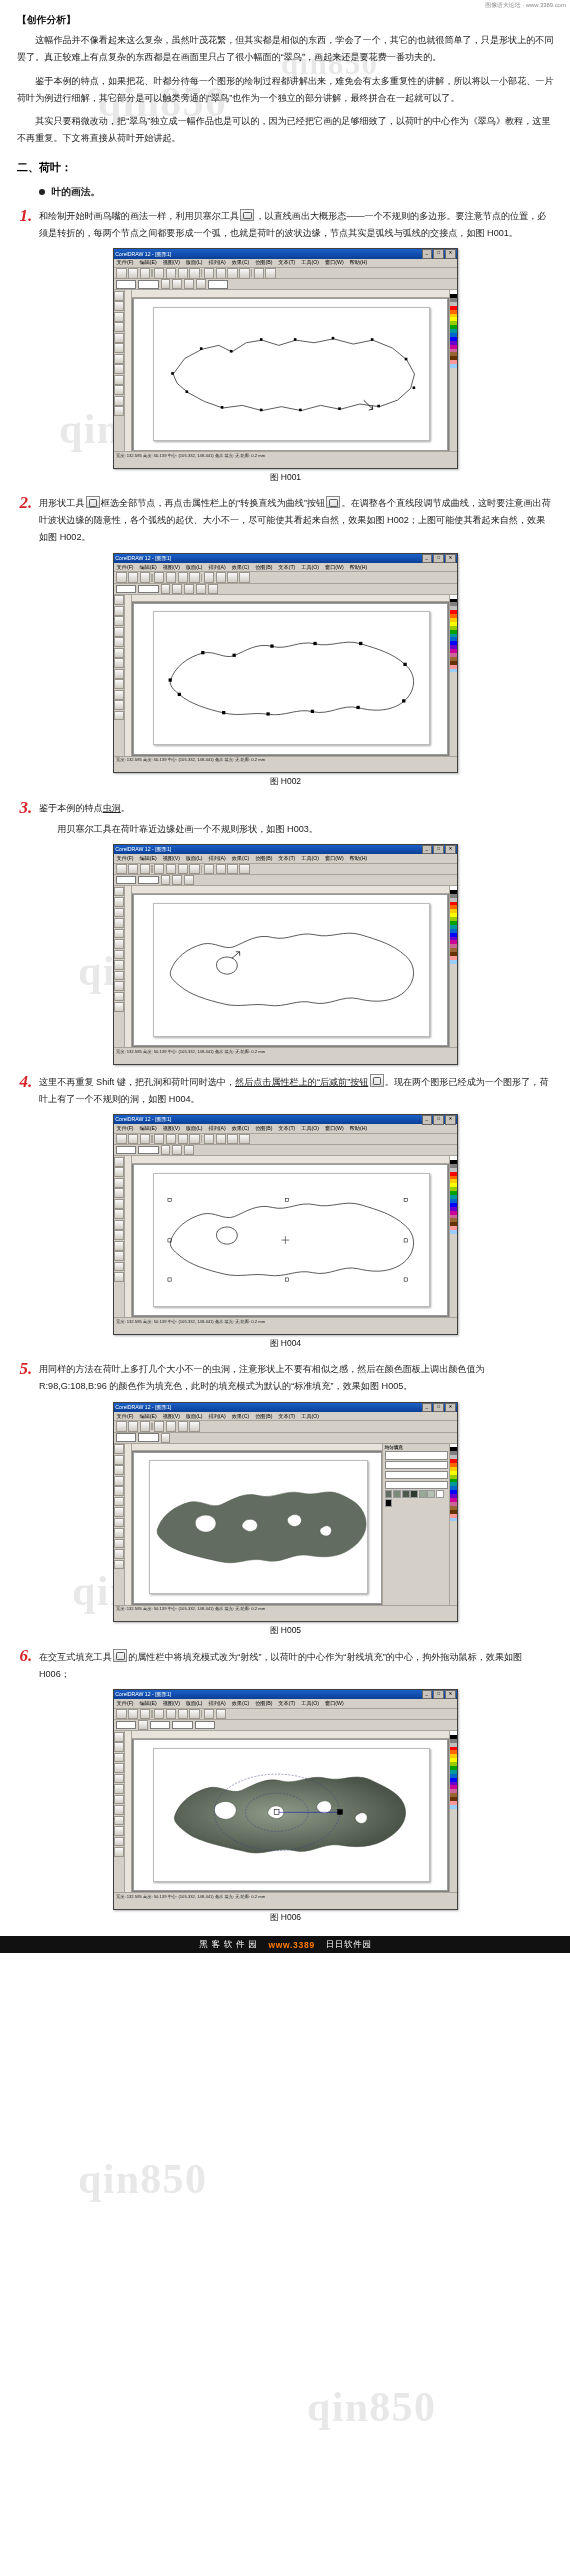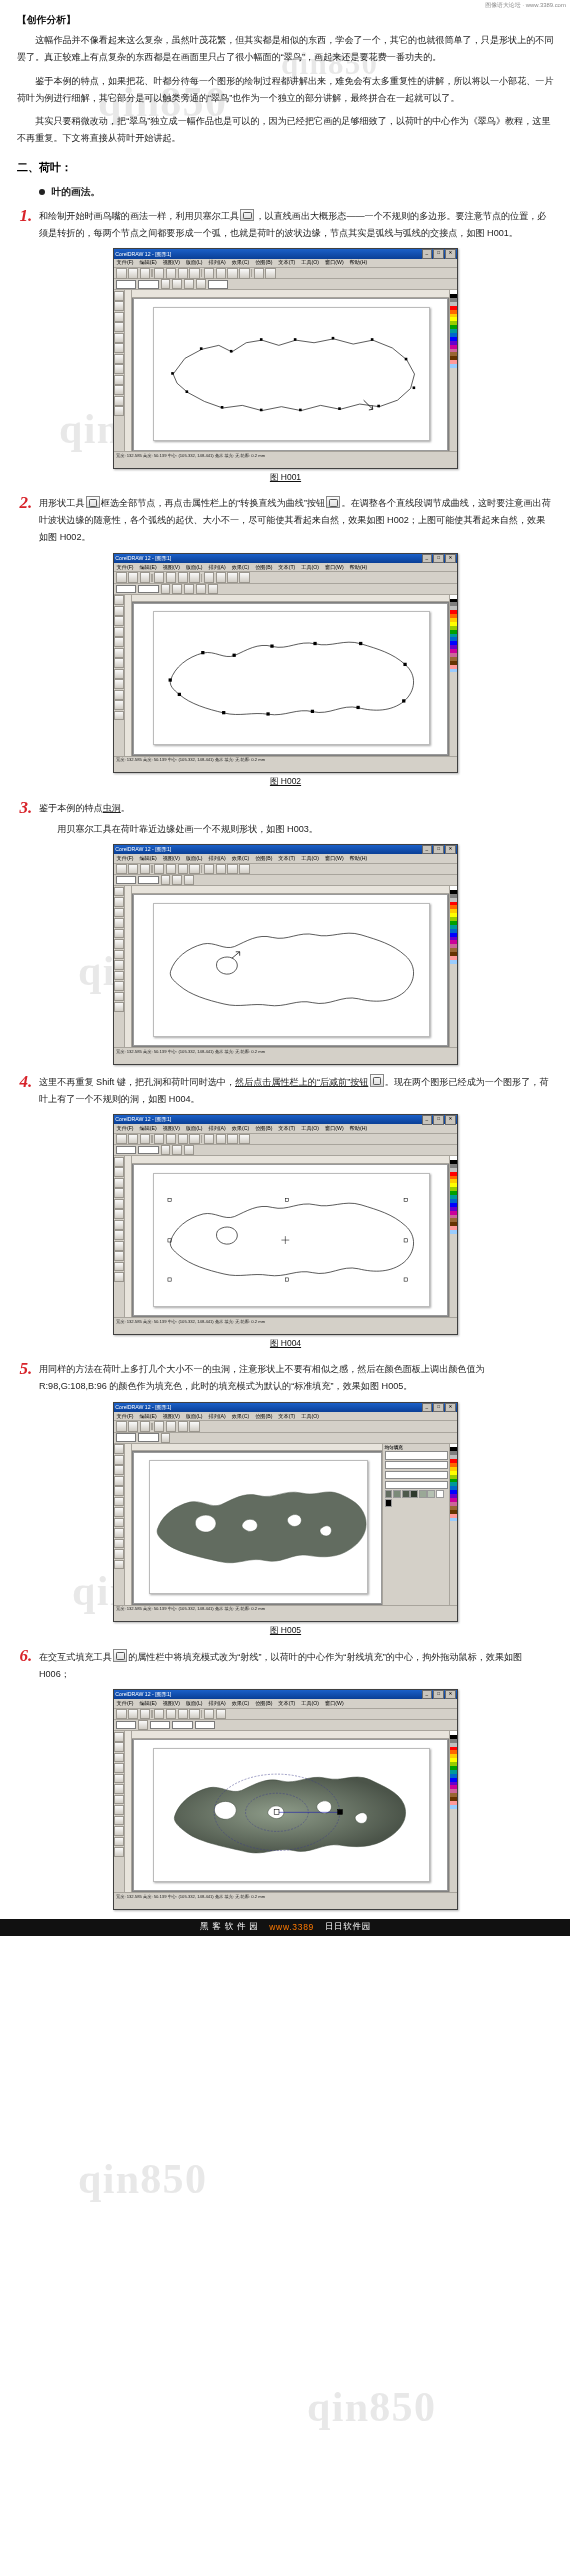--- a/index.html
+++ b/index.html
@@ -98,21 +98,20 @@
   .step u{text-decoration:underline;}
   .fig-wrap{
     text-align:center;
     margin:6.5px 0 2.6px 0;
   }
   .figcap{
     text-align:center;
     font-size:8.5px;
     margin:2.6px 0 11.8px 0;
     color:#111;
-    text-decoration:underline;
   }
   .inline-ico{
     display:inline-block;
     width:11.8px;height:10.4px;
     border:0.7px solid #888;
     background:linear-gradient(#fdfdfd,#dcdcdc);
     vertical-align:-2px;
     position:relative;
     margin:0 1.3px;
   }
@@ -219,21 +218,21 @@
     background:#111;
     color:#fff;
     display:flex;
     align-items:center;
     justify-content:center;
     font-size:8.5px;
     letter-spacing:0.7px;
     position:relative;
     z-index:10;
   }
-  .footerbar .orange{color:#ff7a00;font-weight:normal;}
+  .footerbar .orange{color:#ff7a00;font-weight:bold;}
   svg{display:block;}
 </style>
 </head>
 <body>
 
 <div class="page">
 
   <div class="wm" style="left:98px;top:78px;">qin850</div>
   <div class="wm" style="left:281px;top:46px;font-size:31px;">qin850</div>
   <div class="wm" style="left:59px;top:405px;">qin850</div>
@@ -947,20 +946,21 @@
             <span style="background:#cc0099"></span>
             <span style="background:#cc6699"></span>
             <span style="background:#996633"></span>
             <span style="background:#663300"></span>
             <span style="background:#ff9999"></span>
             <span style="background:#99ccff"></span>
           </div>
         </div>
         <div class="statusbar">宽度: 132.585  高度: 50.139  中心: (105.332, 148.441)  毫米    填充: 无    轮廓: 0.2 mm</div>
       </div>
+      <div class="figcap">图 H006</div>
     </div>
 
   </div>
 
   <div class="footerbar">
     <span>黑 客 软 件 园</span>
     <span style="margin:0 3.9px;">&nbsp;</span>
     <span class="orange">www.3389</span>
     <span style="margin:0 3.9px;">&nbsp;</span>
     <span>日日软件园</span>

